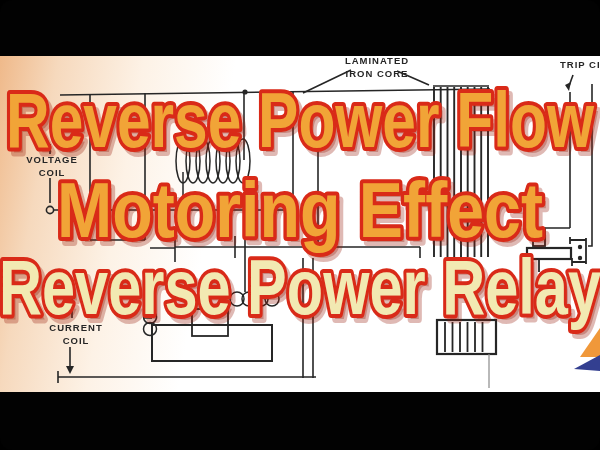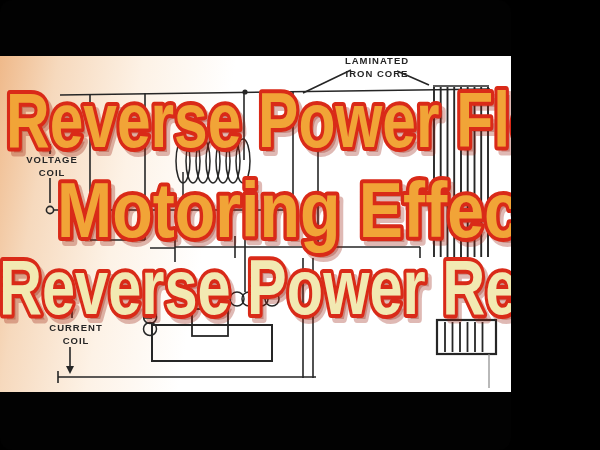--- a/index.html
+++ b/index.html
@@ -1,16 +1,16 @@
 <!DOCTYPE html>
 <html><head>
 <meta charset="utf-8">
 <style>
   html,body{margin:0;padding:0;background:#000;}
-  .frame{position:relative;width:511px;height:450px;overflow:hidden;background:#000;
+  .frame{position:relative;width:600px;height:450px;overflow:hidden;background:#000;
          font-family:"Liberation Sans",sans-serif;border-radius:12px;}
   .letterbox{position:absolute;left:0;width:600px;background:#020202;}
   .letterbox.top{top:0;height:56px;}
   .letterbox.bottom{top:392px;height:58px;}
   .content-bg{position:absolute;left:0;top:56px;width:600px;height:336px;
     background:linear-gradient(100deg,#efb98a 0%,#f6d9bd 9%,#fdf2e6 22%,#ffffff 36%,#ffffff 100%);}
   svg.overlay{position:absolute;left:0;top:0;width:600px;height:450px;display:block;}
   .lbl{font-family:"Liberation Sans",sans-serif;font-size:9.5px;font-weight:bold;
        letter-spacing:1px;}
   .title-text{font-family:"Liberation Sans",sans-serif;font-size:78px;font-weight:bold;

